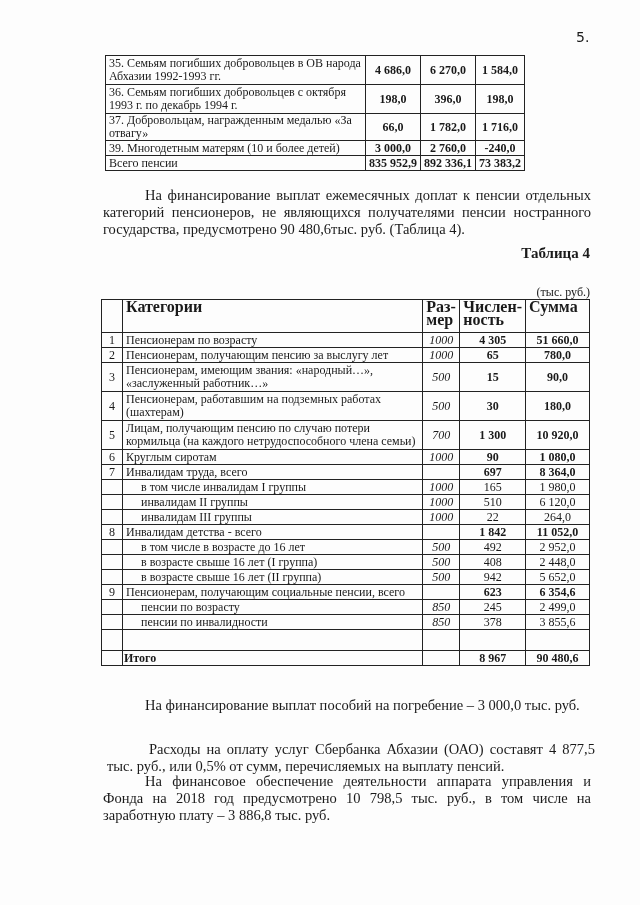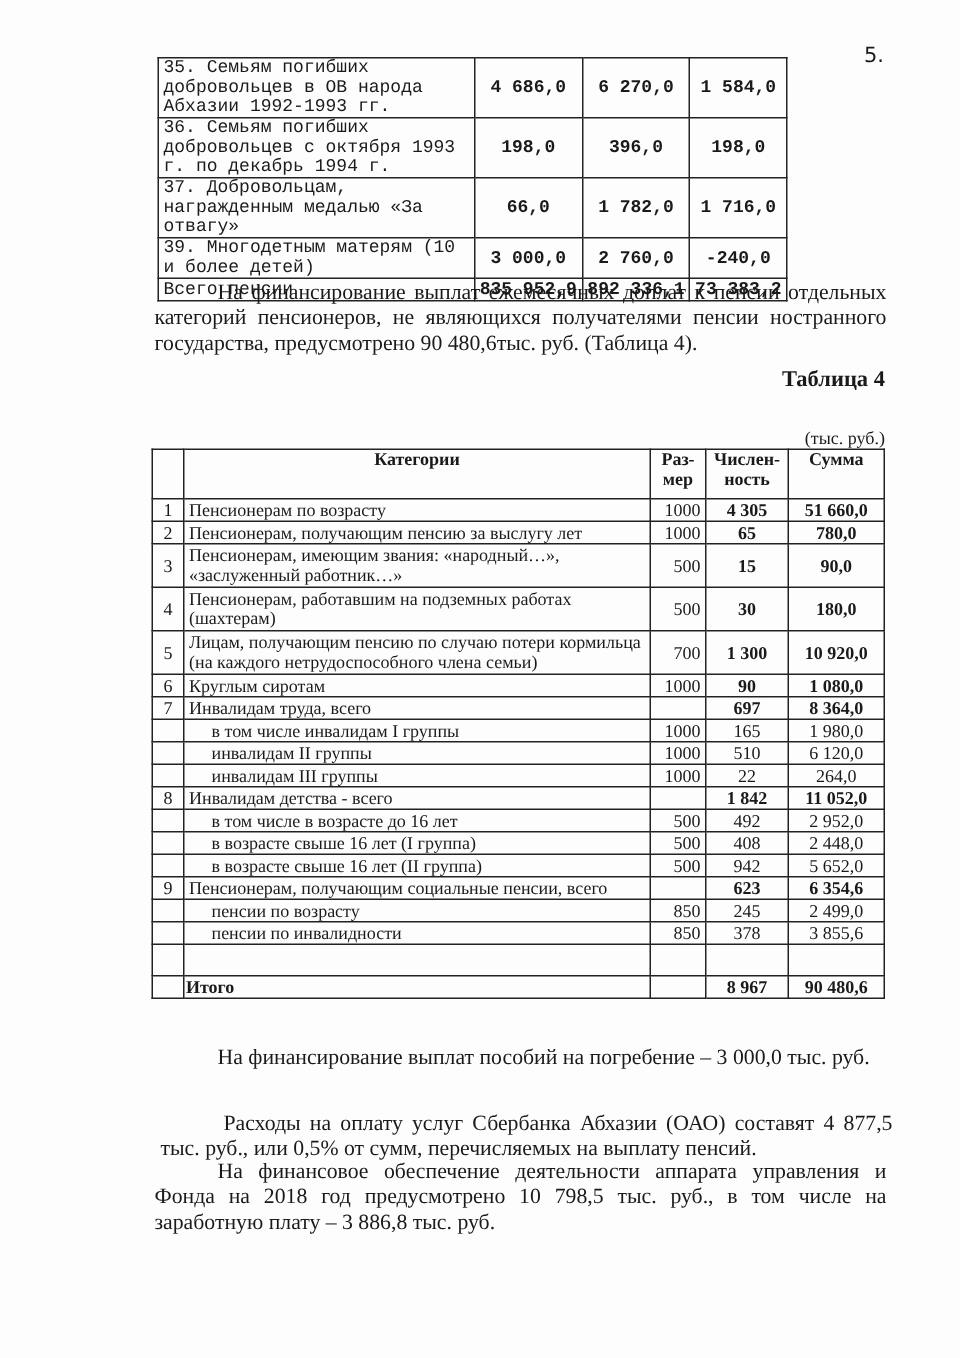--- a/index.html
+++ b/index.html
@@ -4,40 +4,40 @@
 <style>
   html, body { margin: 0; padding: 0; }
   body {
     width: 640px; height: 905px; background: #fdfdfd; position: relative;
     font-family: "Liberation Serif", "DejaVu Serif", serif; color: #1a1a1a;
     overflow: hidden;
   }
   .page-num { position: absolute; left: 576px; top: 29px; font-size: 14px; font-family: "DejaVu Sans", sans-serif; }
   table { border-collapse: collapse; position: absolute; }
   td, th { border: 1px solid #222; padding: 0 3px; font-size: 12px; line-height: 13px; vertical-align: middle; }
-  .t1 { left: 105px; top: 38px; width: 420px; font-family: Liberation Mono, monospace; }
+  .t1 { left: 105px; top: 55px; width: 420px; }
   .t1 td.cat { text-align: left; }
   .t1 td.num { text-align: center; font-weight: bold; white-space: nowrap; }
   .t1 tr.total-row td.num { font-weight: bold; }
   .t1 tr.two td { height: 28px; }
   .t1 tr.one td { height: 14px; }
   .para { position: absolute; left: 103px; width: 488px; font-size: 14.5px; line-height: 17px; text-align: justify; }
   .indent { text-indent: 42px; }
   .tabtitle { position: absolute; left: 480px; width: 110px; top: 245px; text-align: right; font-weight: bold; font-size: 15px; }
   .units { position: absolute; left: 480px; width: 110px; top: 285px; text-align: right; font-size: 12px; }
   .t2 { left: 101px; top: 299px; width: 489px; }
   .t2 td { height: 14px; }
   .t2 td.n { text-align: center; width: 14px; }
   .t2 td.c { text-align: left; }
   .t2 td.c.sub { padding-left: 18px; }
-  .t2 td.s { text-align: right; width: 30px; }
+  .t2 td.s { text-align: center; width: 30px; font-style: italic; }
   .t2 td.k { text-align: center; width: 48px; }
   .t2 td.m { text-align: center; width: 57px; }
   .b { font-weight: bold; }
-  .t2 th { font-weight: bold; font-size: 12px; text-align: center; vertical-align: top; height: 32px; }
+  .t2 th { font-weight: bold; font-size: 16px; text-align: left; vertical-align: top; height: 32px; }
   .t2 tr.two td { height: 28px; }
 </style>
 </head>
 <body>
 
 <div class="page-num">5.</div>
 
 <table class="t1">
   <tbody>
       <tr class="two">

